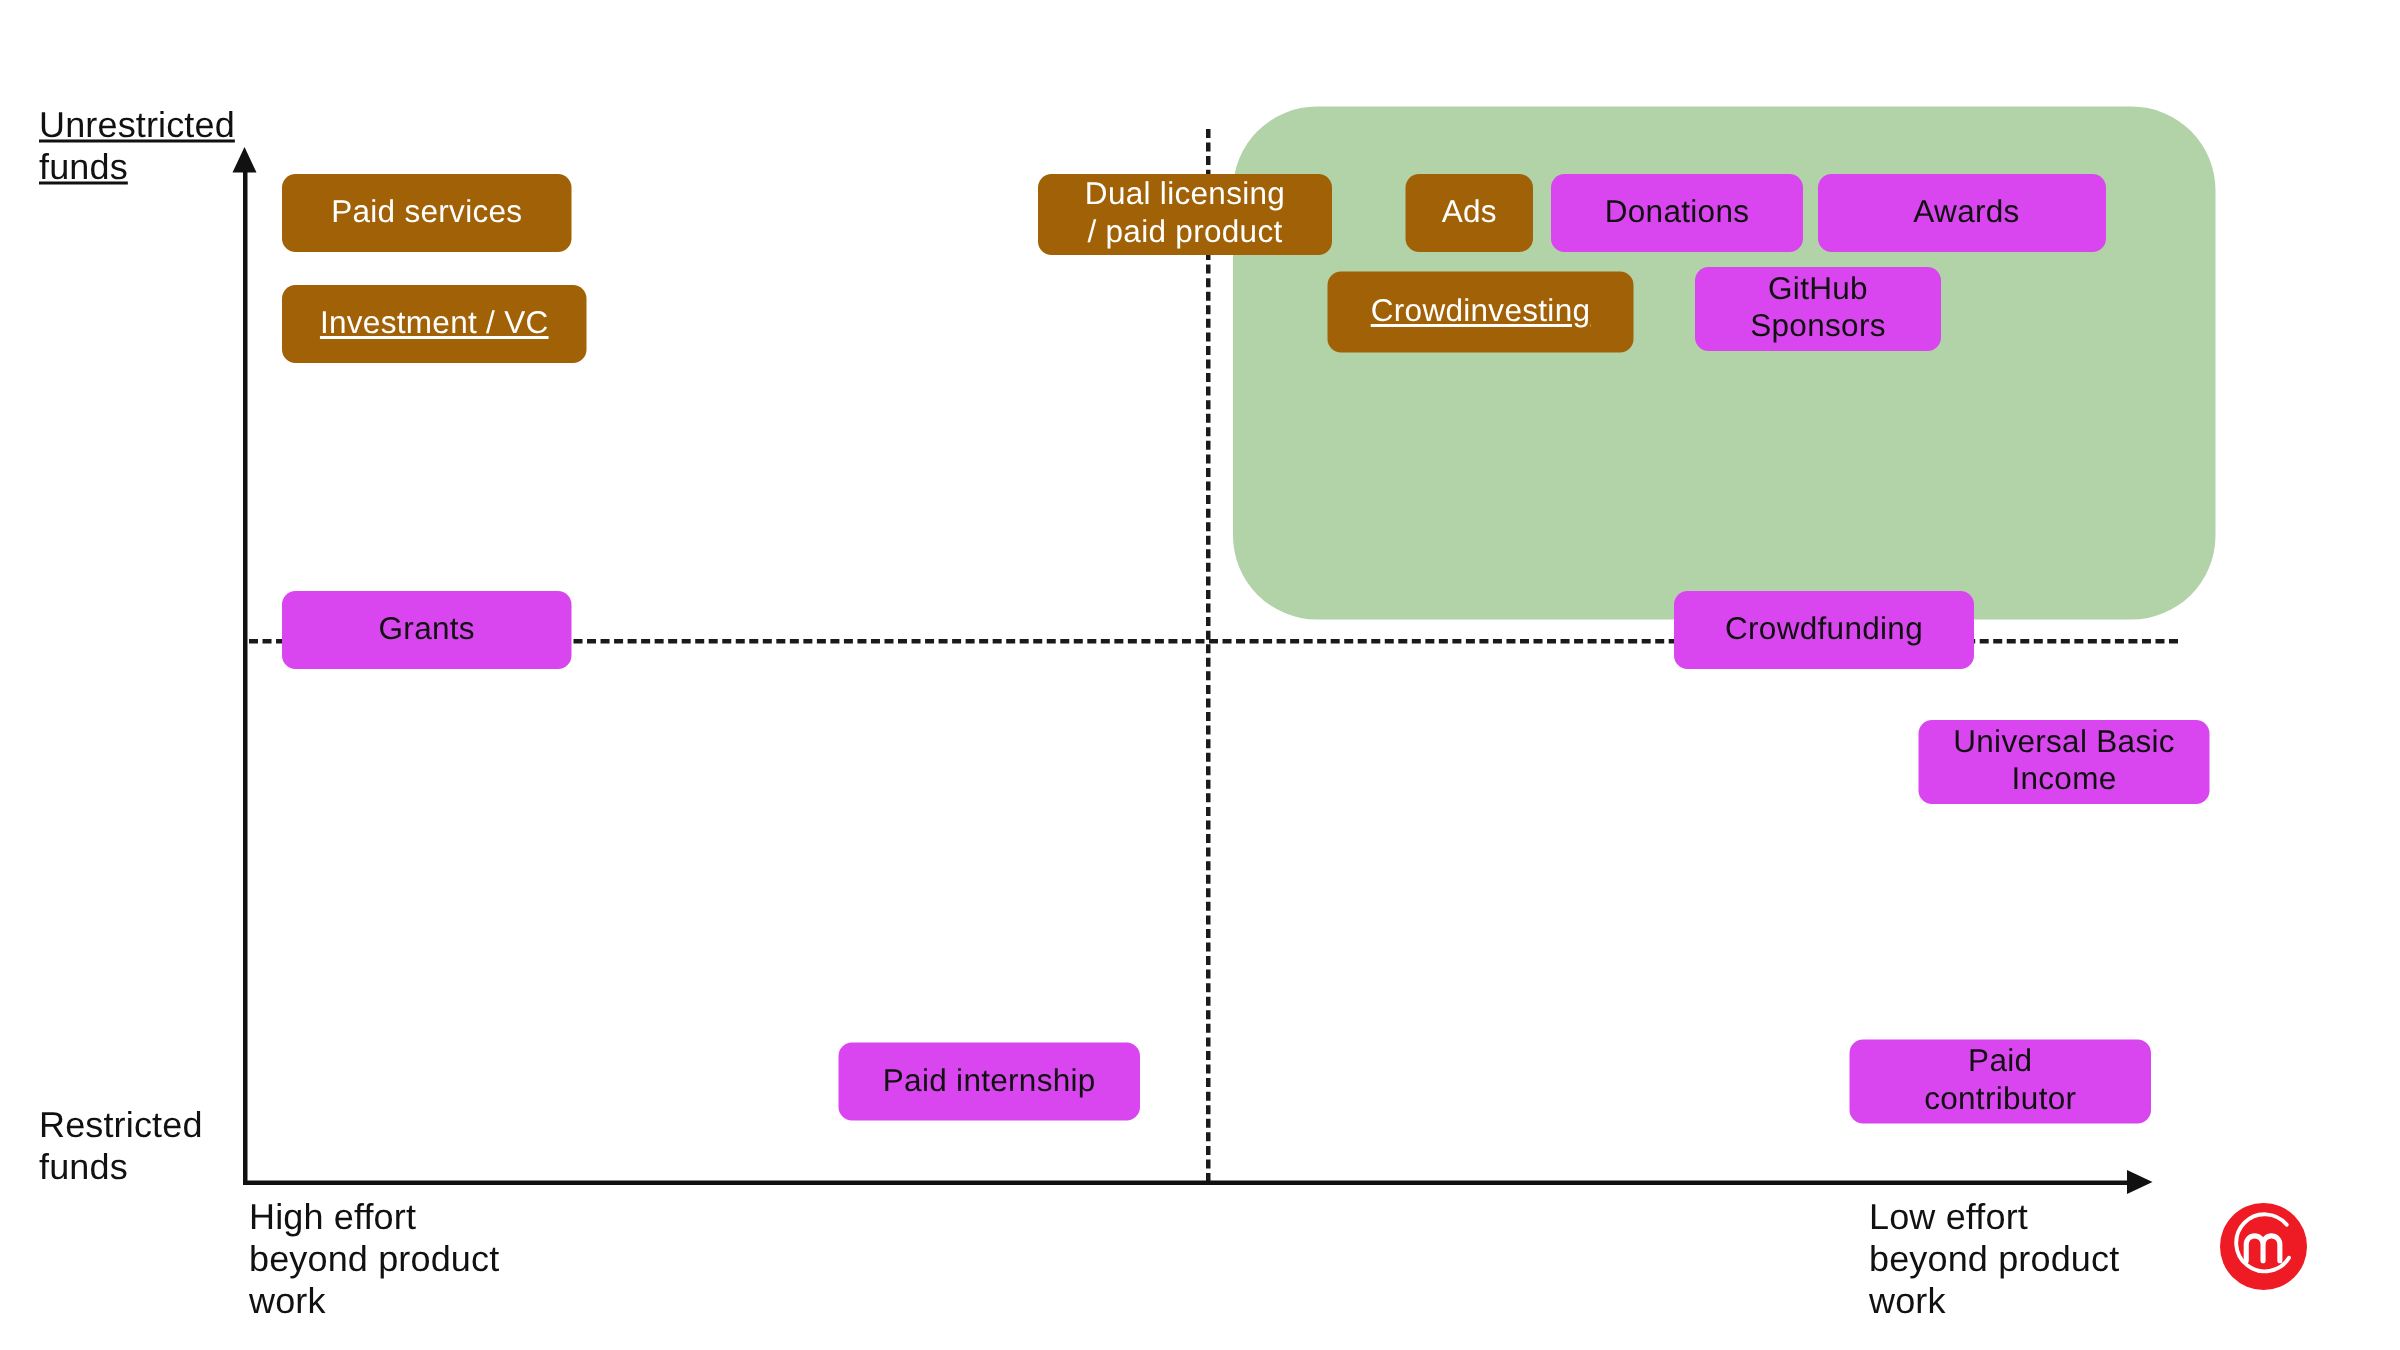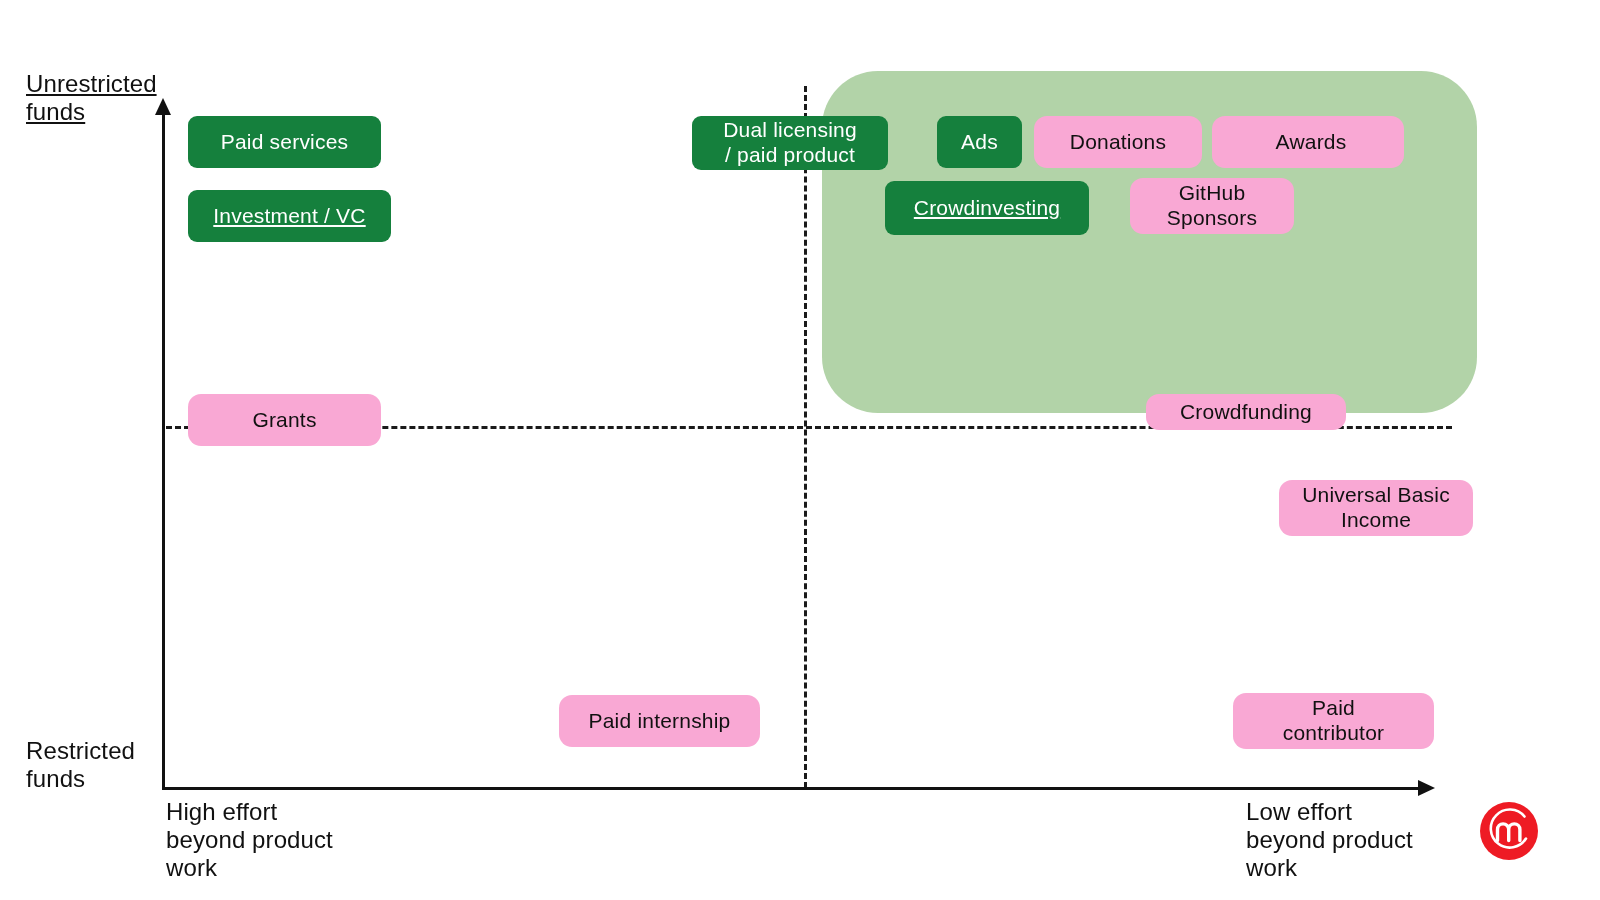--- a/index.html
+++ b/index.html
@@ -110,27 +110,26 @@
     justify-content: center;
     text-align: center;
     border-radius: 9px;
     font-size: 21px;
     line-height: 1.18;
     letter-spacing: 0.2px;
     padding: 2px 10px;
     white-space: pre-line;
   }
   .node.red {
-    background: #15803d;
+    background: #a16207;
     color: #ffffff;
   }
   .node.yellow {
-    background: #f9a8d4;
+    background: #d946ef;
     color: #111111;
-    border-radius: 13px;
   }
 
   
   #brand-logo {
     position: absolute;
     left: 1480px;
     top: 802px;
     width: 58px;
     height: 58px;
   }
@@ -166,21 +165,21 @@
       <div class="node red" style="left: 188px; top: 190px; width: 203px; height: 52px; text-decoration: underline;">Investment / VC</div>
       <div class="node red" style="left: 692px; top: 116px; width: 196px; height: 54px;">Dual licensing
 / paid product</div>
       <div class="node red" style="left: 937px; top: 116px; width: 85px; height: 52px;">Ads</div>
       <div class="node yellow" style="left: 1034px; top: 116px; width: 168px; height: 52px;">Donations</div>
       <div class="node yellow" style="left: 1212px; top: 116px; width: 192px; height: 52px; padding-left: 16px;">Awards</div>
       <div class="node red" style="left: 885px; top: 181px; width: 204px; height: 54px; text-decoration: underline;">Crowdinvesting</div>
       <div class="node yellow" style="left: 1130px; top: 178px; width: 164px; height: 56px;">GitHub
 Sponsors</div>
       <div class="node yellow" style="left: 188px; top: 394px; width: 193px; height: 52px;">Grants</div>
-      <div class="node yellow" style="left: 1146px; top: 394px; width: 200px; height: 36px;">Crowdfunding</div>
+      <div class="node yellow" style="left: 1116px; top: 394px; width: 200px; height: 52px;">Crowdfunding</div>
       <div class="node yellow" style="left: 1240px; top: 480px; width: 194px; height: 56px; margin-left: 39px;">Universal Basic
 Income</div>
       <div class="node yellow" style="left: 527px; top: 695px; width: 201px; height: 52px; margin-left: 32px;">Paid internship</div>
       <div class="node yellow" style="left: 1233px; top: 693px; width: 201px; height: 56px;">Paid
 contributor</div>
     </div>
 
   <div id="brand-logo">
     <svg viewBox="0 0 58 58" width="58" height="58" aria-hidden="true">
       <circle cx="29" cy="29" r="29" fill="#ee1b24"></circle>

